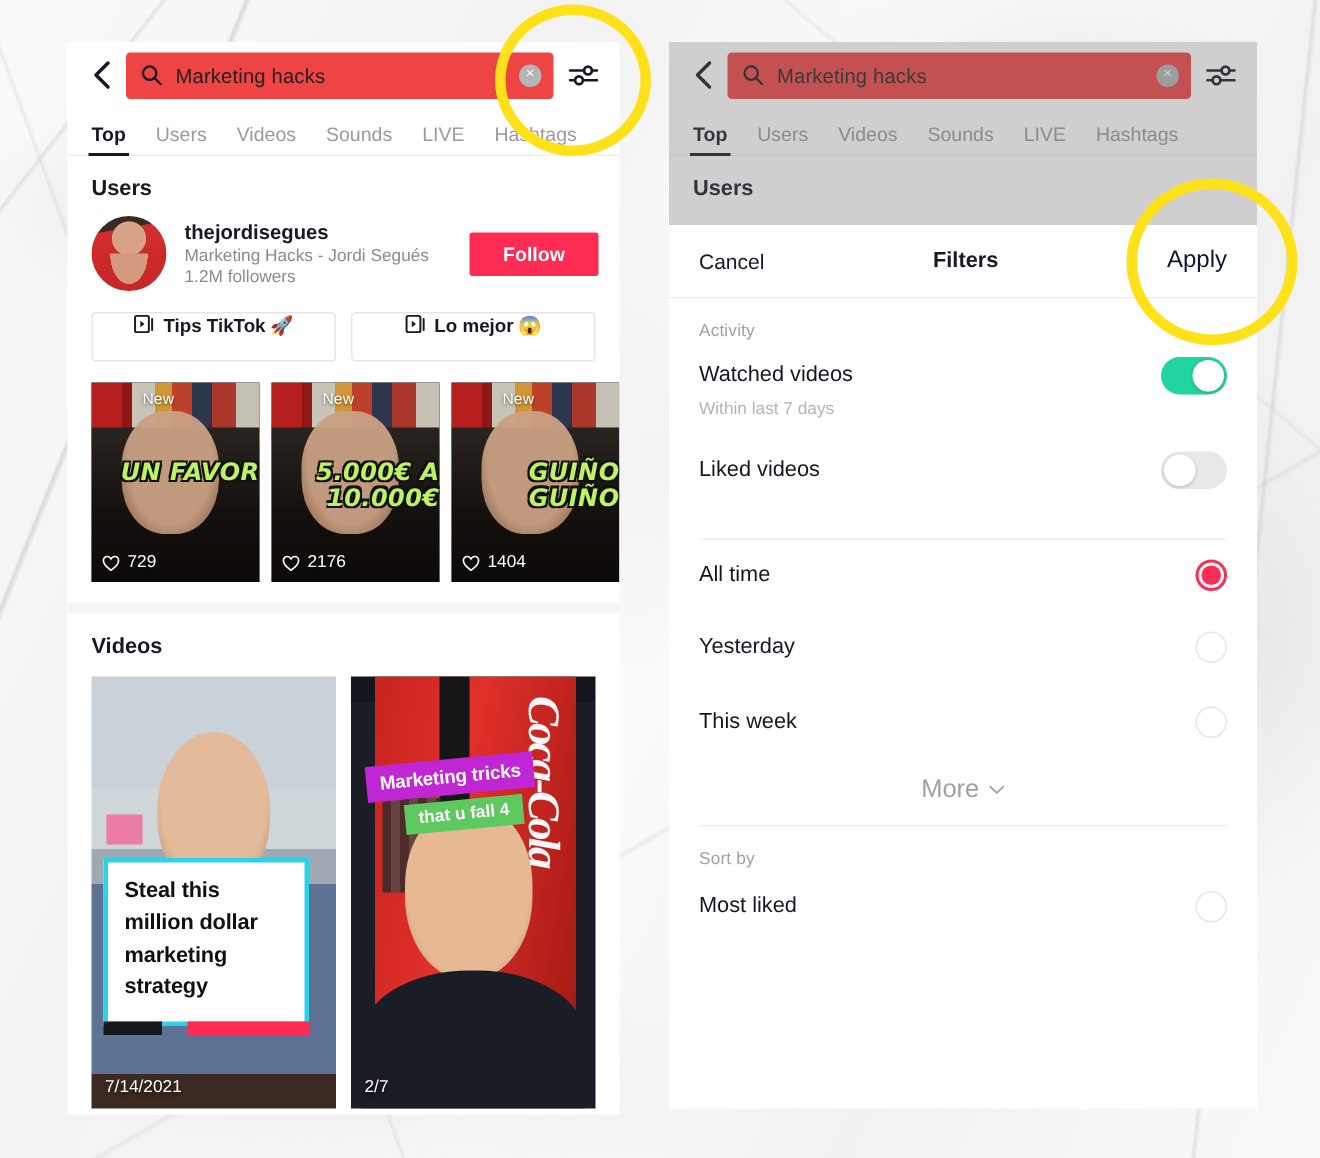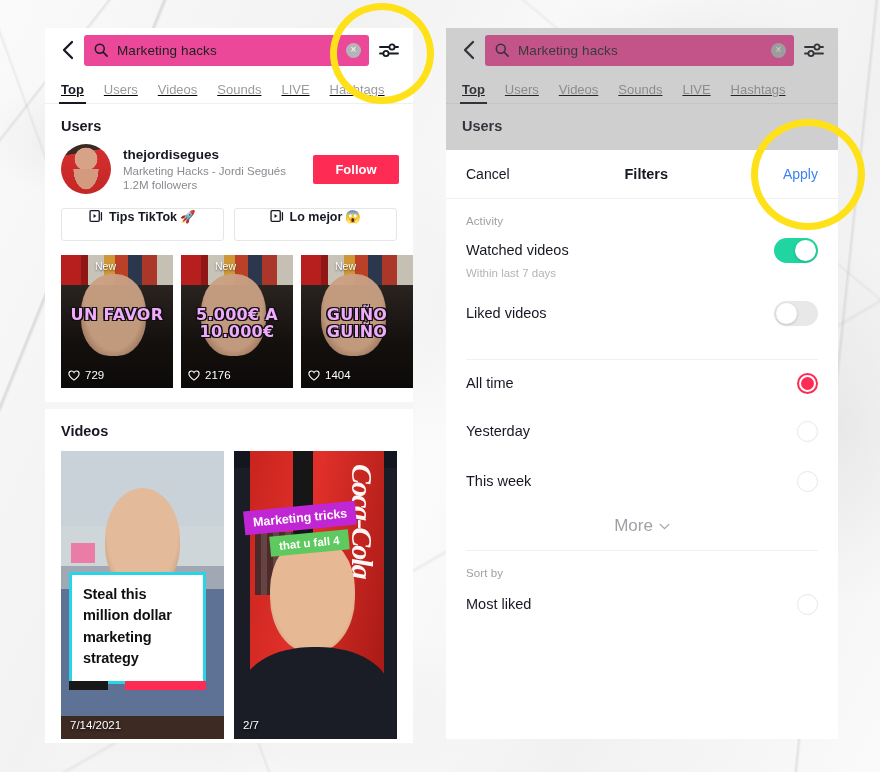--- a/index.html
+++ b/index.html
@@ -48,41 +48,40 @@
 
   
   .searchbar-row {
     display: flex; align-items: center;
     height: 44px; padding: 0 11px 0 9px;
     background: #fff;
   }
   .back-chevron { width: 26px; display: flex; align-items: center; justify-content: center; cursor: pointer; }
   .search-field {
     flex: 1; display: flex; align-items: center;
-    height: 31px; background: #ec4899; border-radius: 3px;
+    height: 31px; background: #ef4444; border-radius: 3px;
     padding: 0 8px 0 10px; margin: 0 7px 0 4px;
   }
   .search-text {
     flex: 1; font-size: 13.5px; color: #212121;
     margin-left: 9px; letter-spacing: .1px;
   }
   .clear-btn {
     width: 15px; height: 15px; border-radius: 50%;
     background: #b5b5b7; color: #fff;
     display: flex; align-items: center; justify-content: center;
     font-size: 10px; line-height: 1; cursor: pointer; flex: 0 0 auto;
   }
   .filter-icon-btn { width: 26px; display: flex; align-items: center; justify-content: center; cursor: pointer; }
 
   
   .tabs-row {
     display: flex; align-items: flex-end;
     height: 32px; padding: 0 6px;
     position: relative;
-    text-decoration: underline;
   }
   .tab {
     font-size: 13px; color: #9b9b9d; font-weight: 400;
     padding: 0 10px 7px 10px; position: relative; cursor: pointer;
     white-space: nowrap;
   }
   .tab.active { color: #161823; font-weight: 700; }
   .tab.active::after {
     content: ""; position: absolute; left: 8px; right: 8px; bottom: 0;
     height: 2.5px; background: #161823;
@@ -151,24 +150,24 @@
     background: linear-gradient(180deg,#2a2420 0%, #14100e 55%, #0c0a09 100%);
   }
   .thumb-face {
     position: absolute; left: 18%; top: 14%; width: 58%; height: 62%;
     border-radius: 46% 46% 44% 44%;
     background: radial-gradient(ellipse at 50% 38%, #caa184 0 62%, #a87f63 78%, transparent 82%);
     opacity: .95;
   }
   .thumb-caption {
     position: absolute; left: 0; right: 0; top: 38%;
-    text-align: center;
+    text-align: right;
     font-family: "DejaVu Sans", sans-serif;
-    font-size: 16px; font-weight: 700; 
-    color: #f0abfc; line-height: 1.12;
+    font-size: 16px; font-weight: 700; font-style: italic;
+    color: #bef264; line-height: 1.12;
     text-shadow: -1.4px -1.4px 0 #111, 1.4px -1.4px 0 #111,
                  -1.4px 1.4px 0 #111, 1.4px 1.4px 0 #111;
     letter-spacing: .3px;
   }
   .thumb-new {
     position: absolute; left: 6px; top: 5px;
     font-size: 10.5px; color: #fff; font-weight: 500;
     text-shadow: 0 1px 2px rgba(0,0,0,.6);
     padding-left: 28px;
   }
@@ -284,21 +283,21 @@
 
   
   .sheet { background: #fff; }
   .sheet-header {
     display: flex; align-items: center; justify-content: space-between;
     height: 49px; padding: 0 20px;
     border-bottom: 1px solid #f0f0f0;
   }
   .sheet-cancel { font-size: 14px; color: #161823; cursor: pointer; }
   .sheet-title { font-size: 14.5px; font-weight: 700; color: #161823; }
-  .sheet-apply { font-size: 14px; color: #3b82f6; font-weight: 500; cursor: pointer; }
+  .sheet-apply { font-size: 16px; color: #0f172a; font-weight: 500; cursor: pointer; }
 
   .group-label {
     font-size: 11.5px; color: #a0a1a6;
     padding: 16px 20px 0 20px; letter-spacing: .1px;
   }
   .opt-row {
     display: flex; align-items: center; justify-content: space-between;
     padding: 0 20px; min-height: 46px;
   }
   .opt-label { font-size: 14.5px; color: #161823; }

